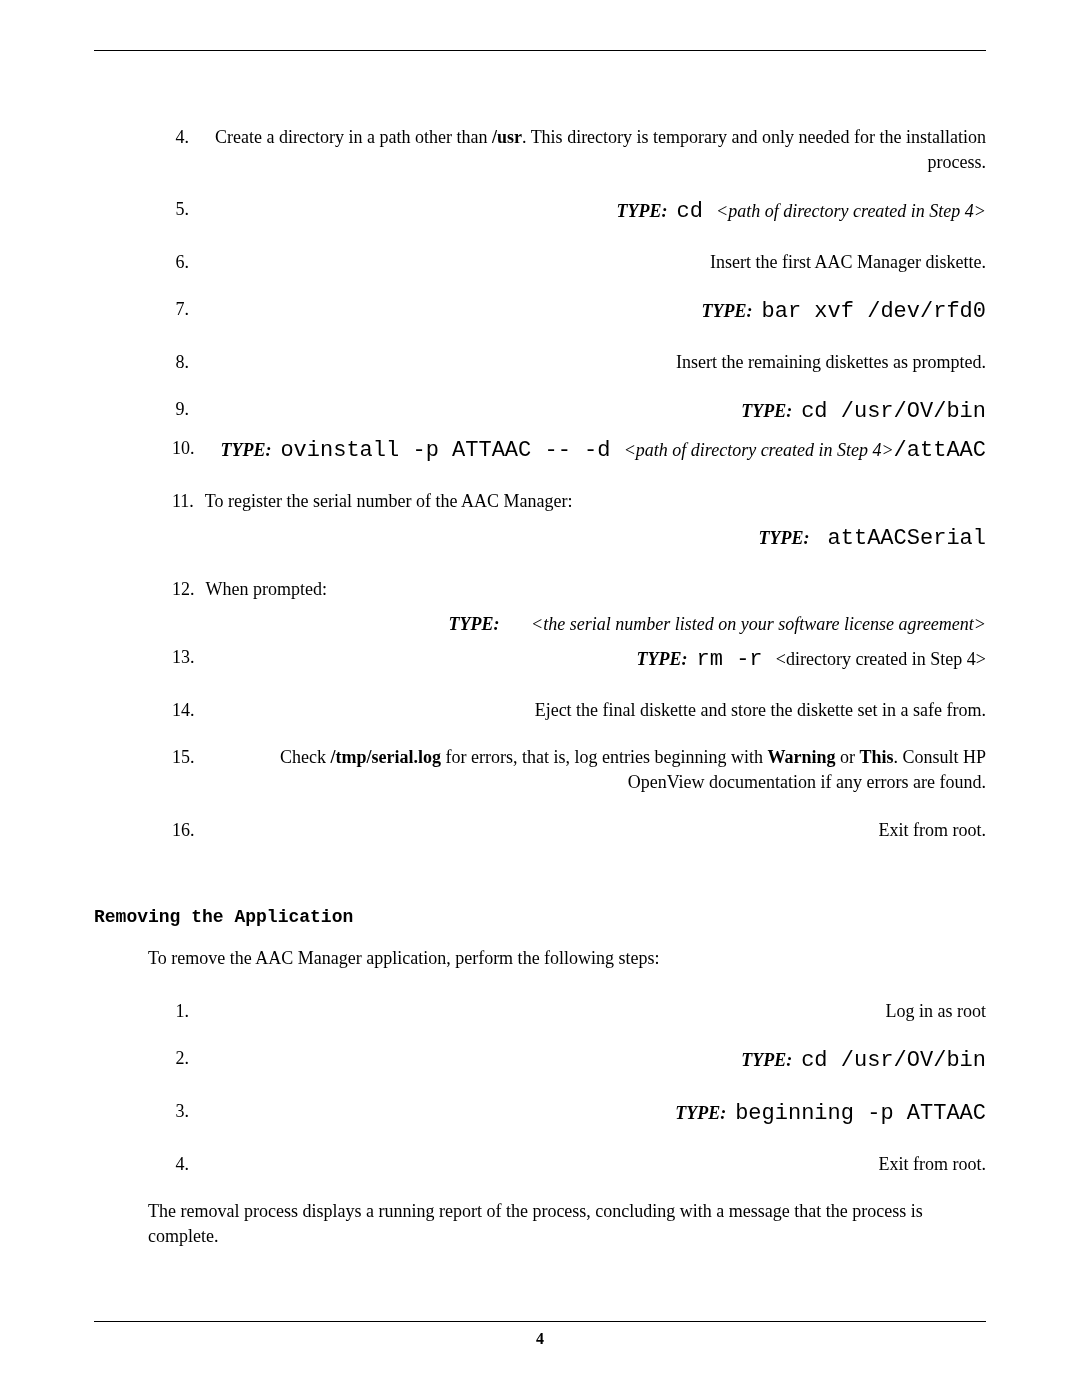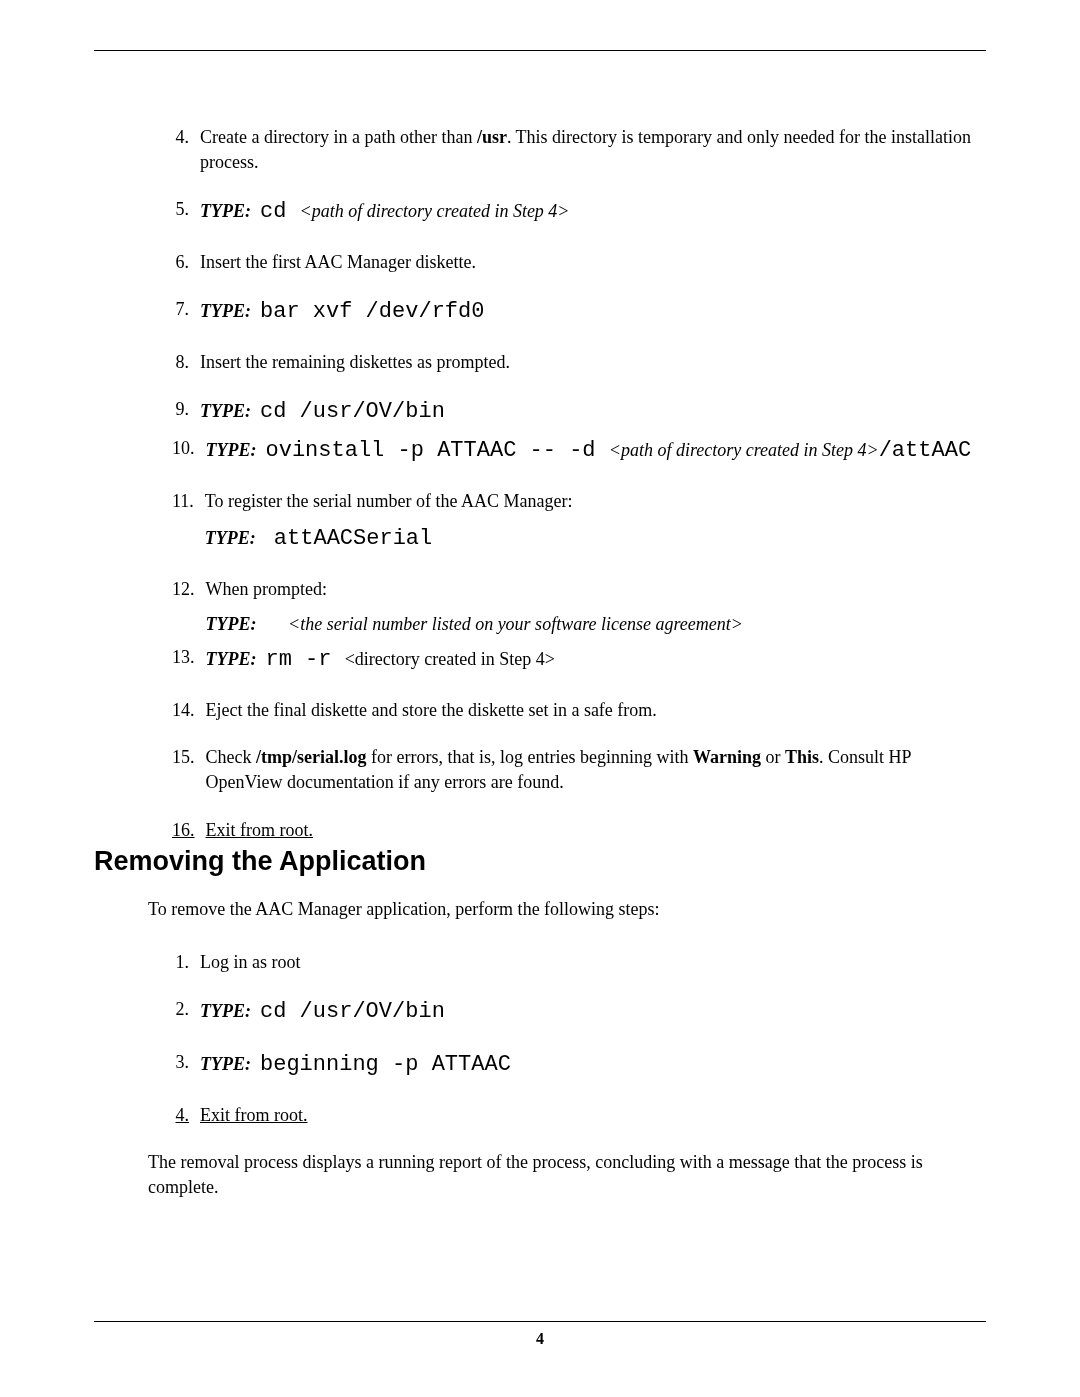--- a/index.html
+++ b/index.html
@@ -27,55 +27,56 @@
     ol.steps {
       list-style: none;
       margin-left: 78px;
     }
     ol.steps > li {
       display: flex;
       margin-bottom: 22px;
     }
     ol.steps > li:last-child {
       margin-bottom: 0;
-      text-decoration: underline;
     }
     .num {
       min-width: 28px;
       text-align: right;
       padding-right: 11px;
     }
     .li-content {
       flex: 1;
     }
     .li-content p {
       margin-bottom: 10px;
     }
     .li-content p:last-child {
       margin-bottom: 0;
+      text-align: right;
     }
     .type-label {
       font-weight: bold;
       font-style: italic;
       margin-top: 23px;
     }
     .tt {
       font-family: "Courier New", Courier, monospace;
       font-size: 22px;
     }
     .italic {
       font-style: italic;
     }
     .bold {
       font-weight: bold;
     }
     .heading {
-      font-family: Liberation Sans, sans-serif;
-      font-weight: bold;
-      font-size: 27px;
+      font-family: Liberation Mono, monospace;
+      font-weight: bold;
+      font-size: 18px;
+      margin-top: 62px;
       margin-bottom: 16px;
     }
     .intro {
       margin-left: 54px;
       margin-bottom: 28px;
     }
     .closing {
       margin-left: 54px;
       margin-top: 22px;
     }

